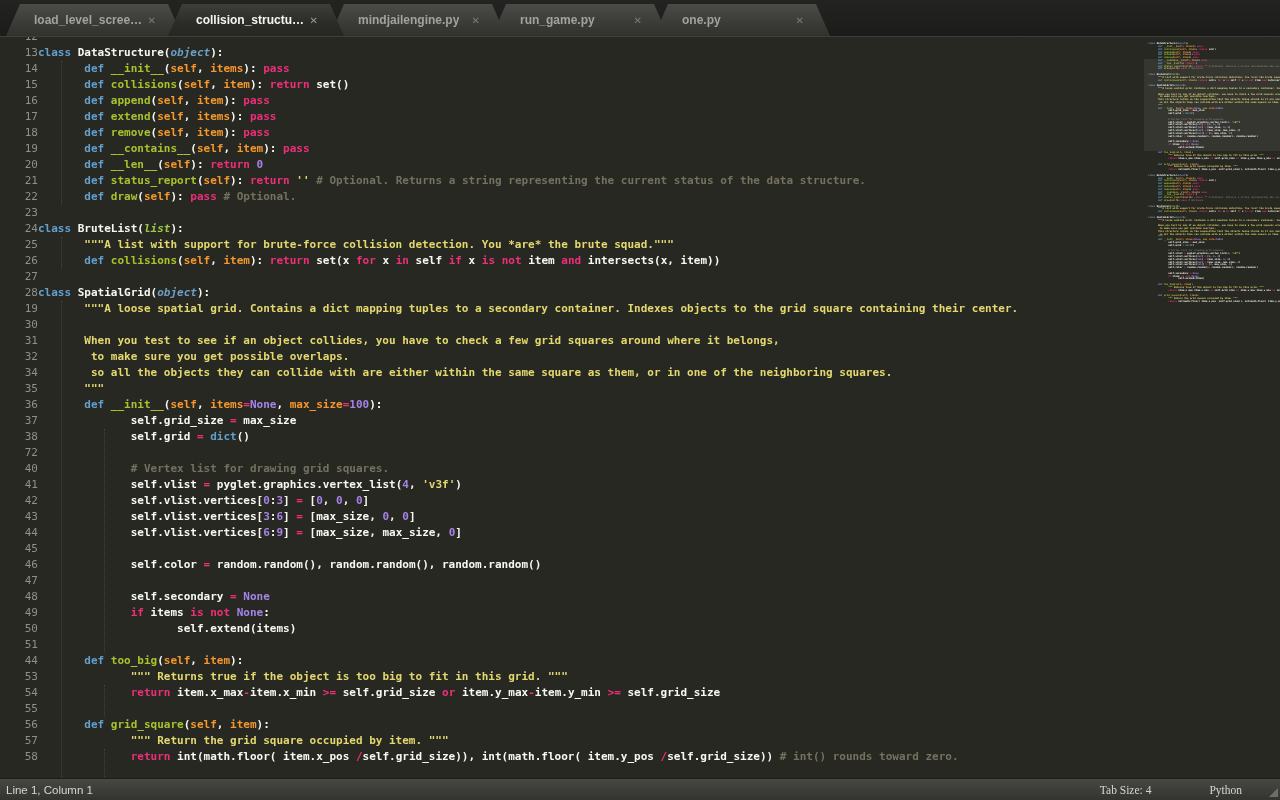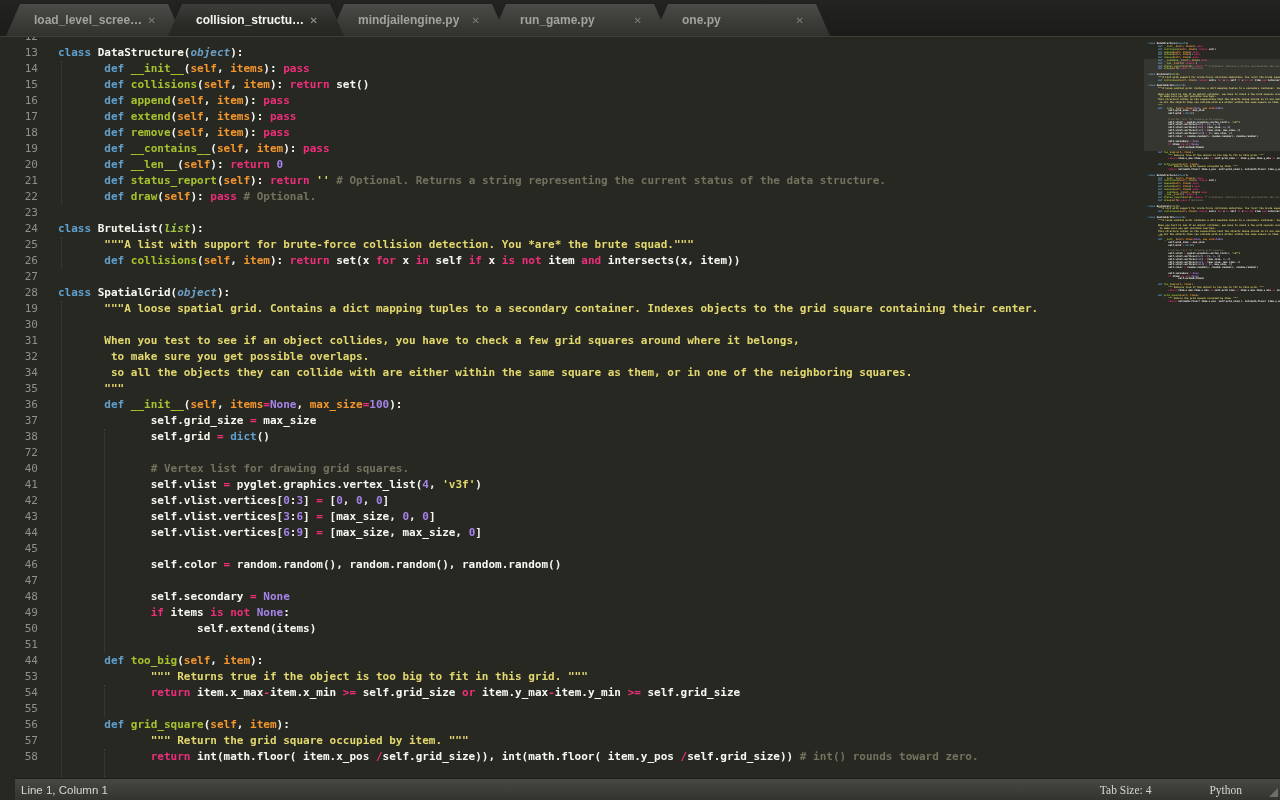--- a/index.html
+++ b/index.html
@@ -24,42 +24,42 @@
   .tab.active .tab-close{color:#9a9a94;}
 
   
   .editor{position:absolute;top:37px;left:0;right:0;bottom:22px;overflow:hidden;
           background:var(--bg);}
   .lines{position:absolute;top:-8px;left:0;right:140px;
          font-family:"DejaVu Sans Mono",monospace;font-size:11px;font-weight:bold;}
   .row{display:flex;height:16px;line-height:16px;}
   .ln{width:38px;flex:none;text-align:right;color:var(--ln);
       font-weight:normal;font-size:11px;}
-  .lc{padding-left:20px;white-space:pre;tab-size:7;color:var(--c-p);}
+  .lc{white-space:pre;tab-size:7;color:var(--c-p);}
 
   .guide{position:absolute;width:0;border-left:1px dotted rgba(245,245,240,0.13);}
 
   .tk-p{color:var(--c-p);} .tk-k{color:var(--c-k);} .tk-f{color:var(--c-f);}
   .tk-o{color:var(--c-o);} .tk-m{color:var(--c-m);} .tk-c{color:var(--c-c);}
   .tk-s{color:var(--c-s);} .tk-g{color:var(--c-g);}
   .tk-i{color:var(--c-i);font-style:italic;}
   .tk-b{color:var(--c-b);font-style:italic;}
 
   
   .minimap{position:absolute;top:0;right:0;width:136px;bottom:0;overflow:hidden;}
   .mini-content{position:absolute;top:2px;left:4px;width:340px;
                 transform:scale(0.4);transform-origin:top left;
                 font-family:"DejaVu Sans Mono",monospace;font-size:6px;
                 font-weight:bold;}
   .mini-line{height:7px;line-height:7px;white-space:pre;tab-size:7;overflow:hidden;}
   .mini-viewport{position:absolute;top:22px;left:0;right:0;height:92px;
                  background:rgba(255,255,255,0.065);}
 
   
-  .statusbar{position:absolute;left:15px;right:0;bottom:0;height:22px;
+  .statusbar{position:absolute;left:0;right:0;bottom:0;height:22px;
              background:linear-gradient(#474744,#33332f);
              border-top:1px solid #1d1d1b;box-sizing:border-box;
              display:flex;align-items:center;font-size:11.5px;color:#d6d6d0;}
   .status-left{margin-left:6px;}
   .status-right{margin-left:auto;display:flex;gap:58px;margin-right:38px;font-family:Liberation Serif, serif;}
   .grip{position:absolute;right:2px;bottom:3px;width:0;height:0;
         border-left:9px solid transparent;border-bottom:9px solid #6e6e68;}
 </style>
 </head>
 <body>

